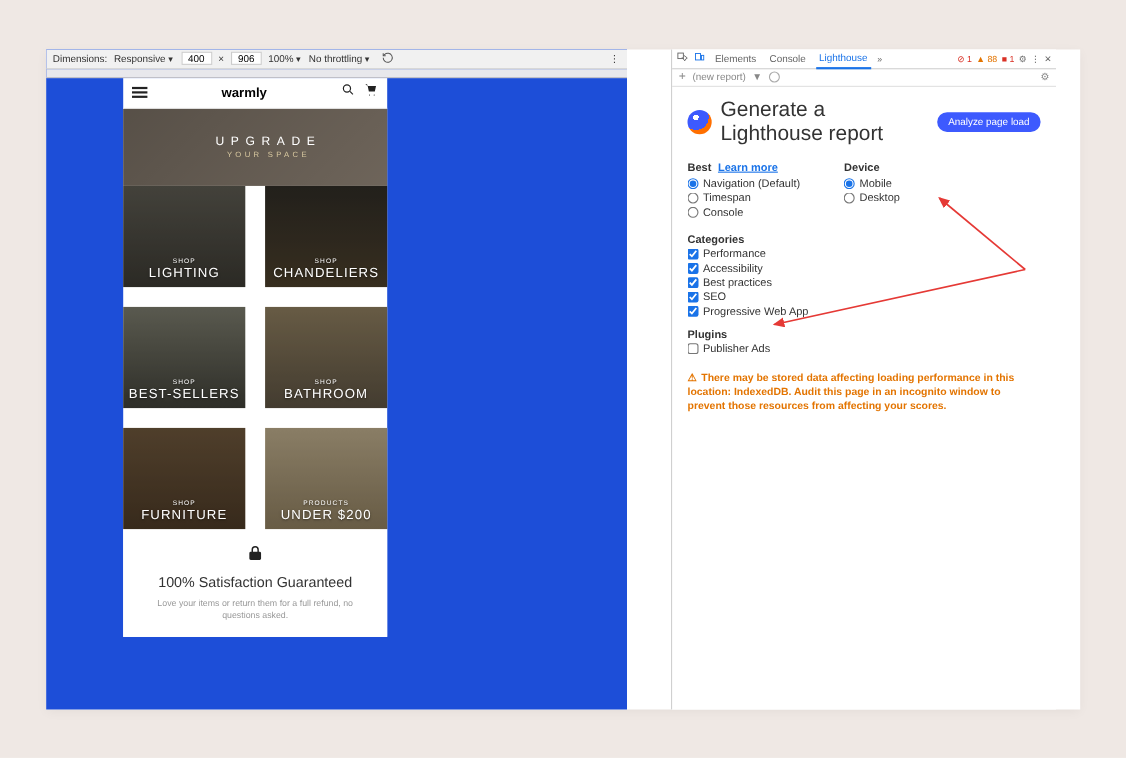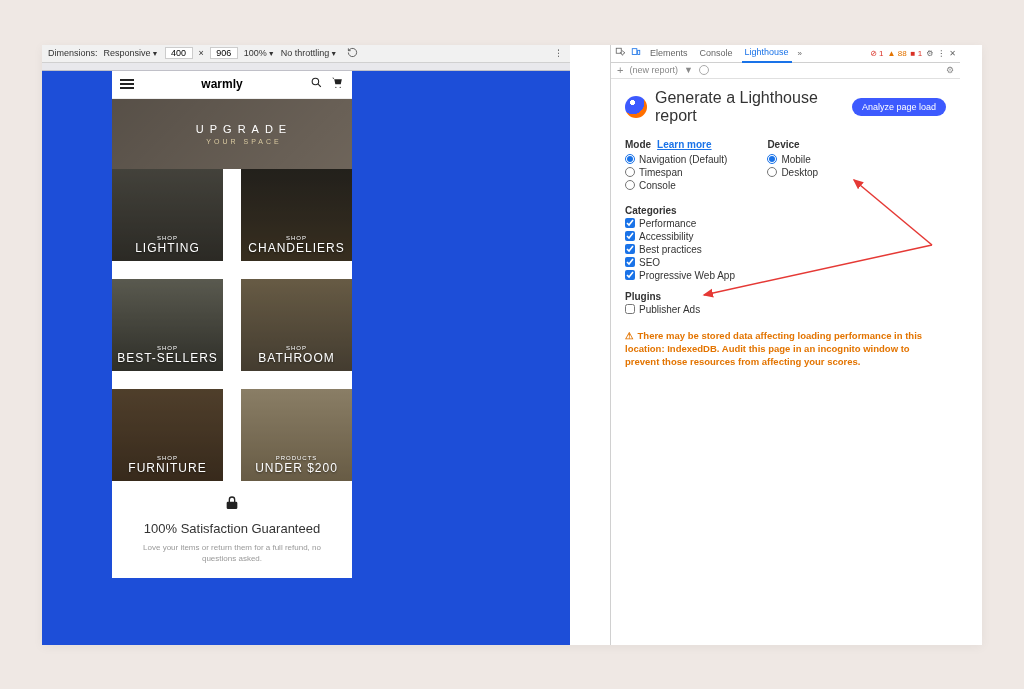--- a/index.html
+++ b/index.html
@@ -53,21 +53,21 @@
 .s-err { color: #d93025; }
 .s-warn { color: #e37400; }
 .s-info { color: #d93025; }
 .dt-sub { height: 16px; border-bottom: 1px solid #e0e0e0; display: flex; align-items: center; padding: 0 6px; gap: 6px; font-size: 9px; color: #888; }
 .dt-sub .plus { font-size: 11px; }
 .dt-sub .none { display: inline-flex; align-items: center; justify-content: center; width: 10px; height: 10px; border: 1px solid #aaa; border-radius: 50%; position: relative; }
 .dt-sub .gear { margin-left: auto; }
 .lh-body { padding: 10px 14px; }
 .lh-head { display: flex; align-items: center; gap: 8px; margin-bottom: 14px; }
 .lh-logo { width: 22px; height: 22px; border-radius: 50%; background: radial-gradient(circle at 35% 30%, #fff 0%, #fff 12%, #3d5afe 12%, #3d5afe 55%, #ff6f00 55%); flex-shrink: 0; }
-.lh-title { font-size: 16px; font-weight: 500; flex: 1; }
+.lh-title { font-size: 19px; font-weight: 500; flex: 1; }
 .btn-analyze { background: #3d5afe; color: #fff; border: none; border-radius: 10px; font-size: 9px; padding: 4px 10px; cursor: pointer; }
 .lh-form { display: flex; gap: 40px; margin-bottom: 12px; }
 .lh-col b { font-size: 10px; display: block; margin-bottom: 4px; }
 .lh-col a { color: #1a73e8; font-size: 10px; margin-left: 6px; }
 .opt { display: flex; align-items: center; gap: 4px; font-size: 10px; margin: 2px 0; }
 .opt input { width: 10px; height: 10px; accent-color: #1a73e8; }
 .lh-section { margin-top: 10px; }
 .warning { color: #e37400; font-size: 9.5px; font-weight: 600; margin-top: 14px; line-height: 1.4; }
 .warning .wicon { margin-right: 4px; }
 
@@ -186,21 +186,21 @@
       <span class="gear">⚙</span>
     </div>
     <div class="lh-body">
       <div class="lh-head">
         <div class="lh-logo"></div>
         <div class="lh-title">Generate a Lighthouse report</div>
         <button class="btn-analyze">Analyze page load</button>
       </div>
       <div class="lh-form">
         <div class="lh-col">
-          <b><span>Mode</span><a href="#">Learn more</a></b>
+          <b><span>Best</span><a href="#">Learn more</a></b>
           <label class="opt">
               <input type="radio" name="m" checked="" style="">
               <span>Navigation (Default)</span>
             </label>
           <label class="opt">
               <input type="radio" name="m" style="">
               <span>Timespan</span>
             </label>
           <label class="opt">
               <input type="radio" name="m" style="">

